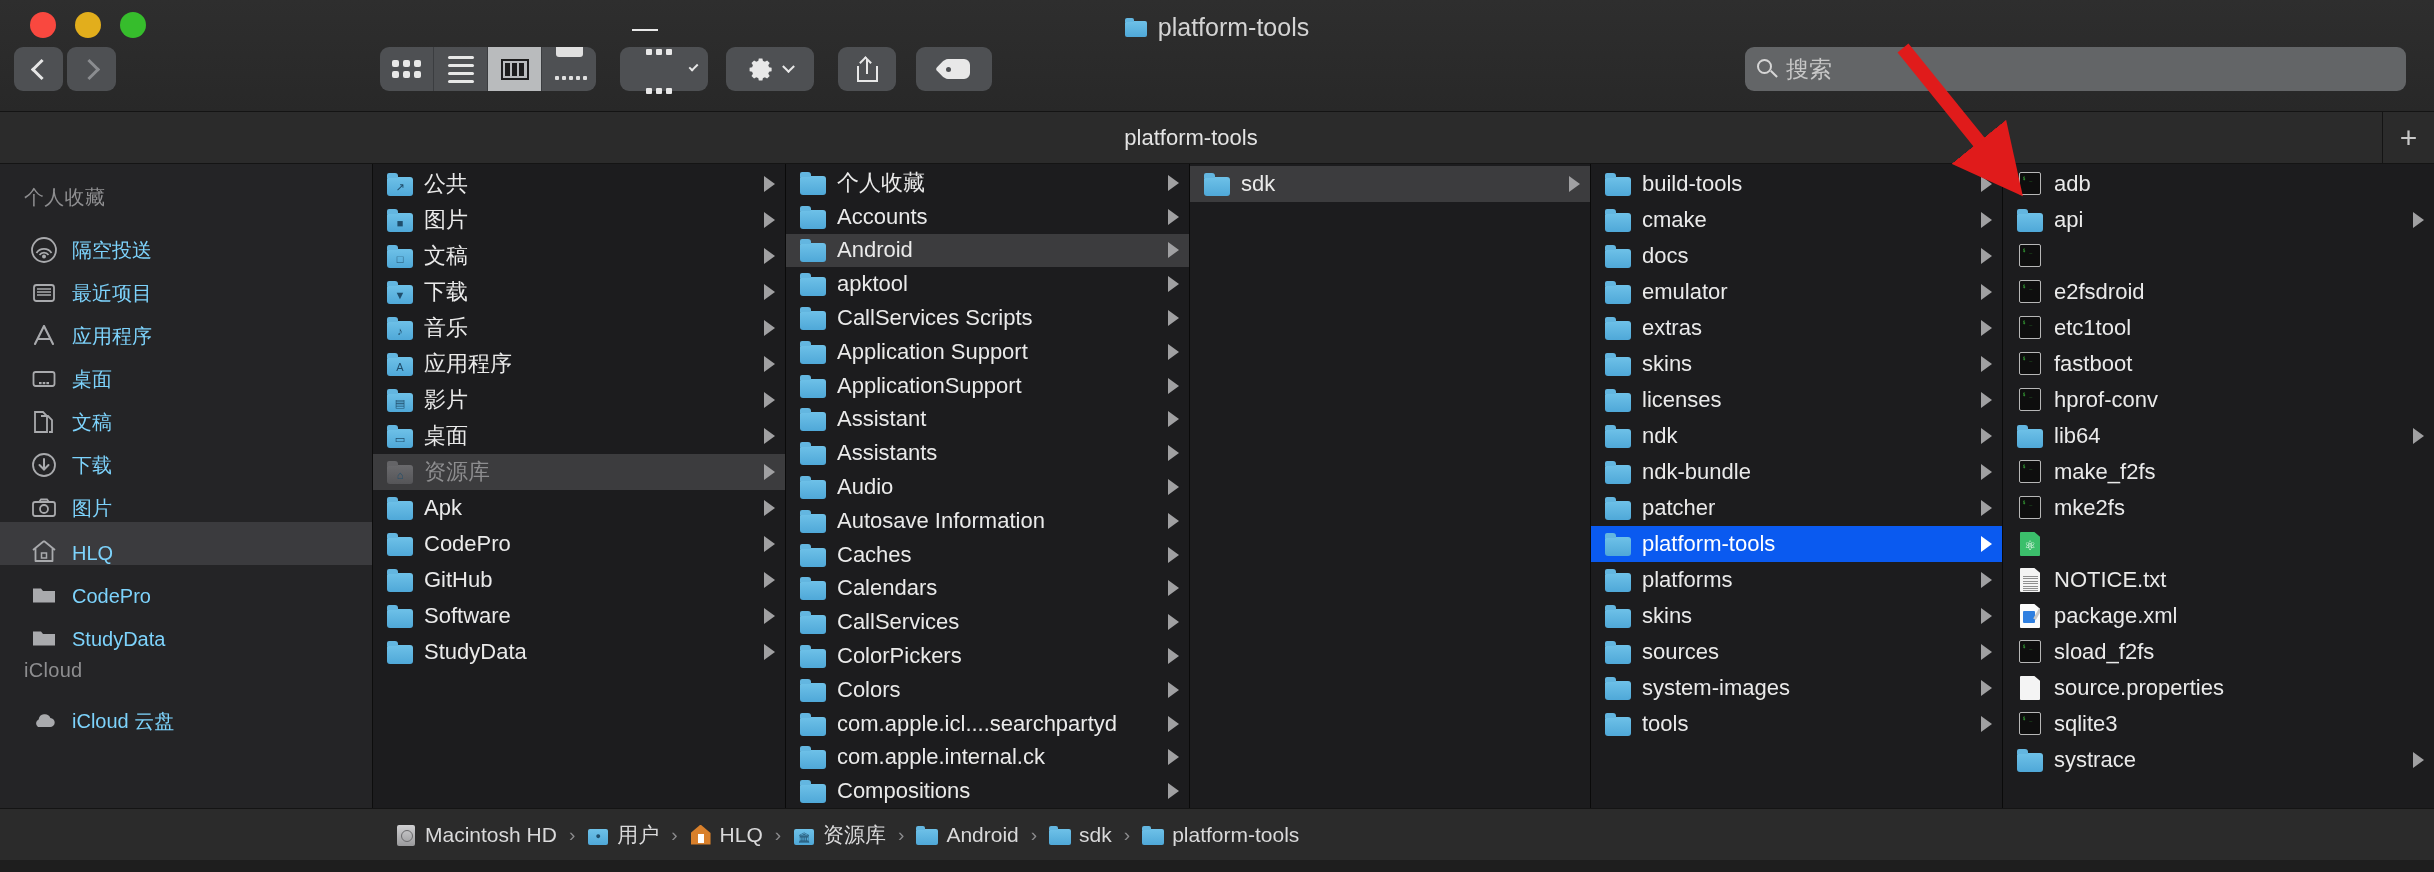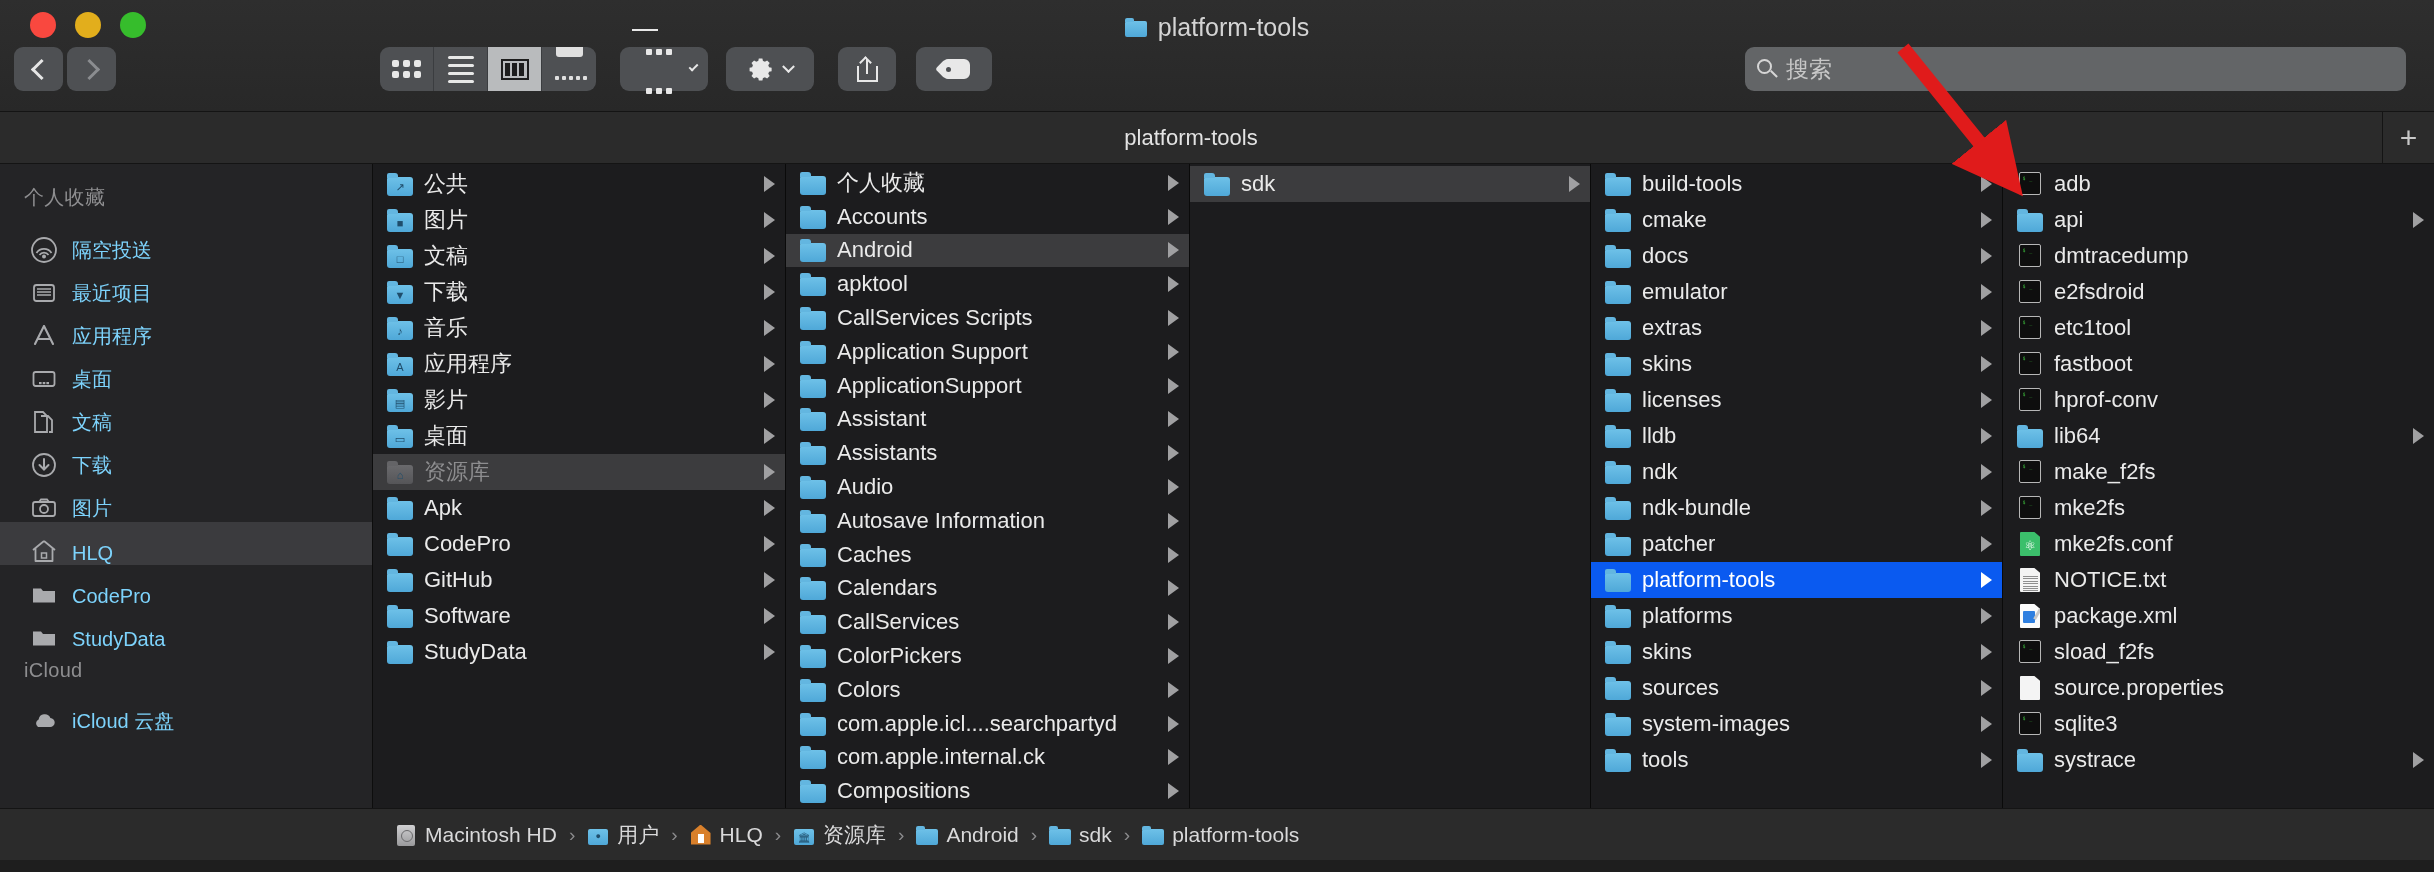--- a/index.html
+++ b/index.html
@@ -838,27 +838,20 @@
             <span class="fi">
               <span class="folder"></span>
             </span>
             <span class="nm">licenses</span>
             <span class="disc"></span>
           </div>
           <div class="row">
             <span class="fi">
               <span class="folder"></span>
             </span>
-            <span class="nm">lldb</span>
-            <span class="disc"></span>
-          </div>
-          <div class="row">
-            <span class="fi">
-              <span class="folder"></span>
-            </span>
             <span class="nm">ndk</span>
             <span class="disc"></span>
           </div>
           <div class="row">
             <span class="fi">
               <span class="folder"></span>
             </span>
             <span class="nm">ndk-bundle</span>
             <span class="disc"></span>
           </div>
@@ -928,21 +921,20 @@
             </span>
             <span class="nm">api</span>
             <span class="disc"></span>
           </div>
           <div class="row">
             <span class="fi">
               <span class="exe">
                 <span class="txt">$ _</span>
               </span>
             </span>
-            <span class="nm">dmtracedump</span>
             <span class="spacer-disc"></span>
           </div>
           <div class="row">
             <span class="fi">
               <span class="exe">
                 <span class="txt">$ _</span>
               </span>
             </span>
             <span class="nm">e2fsdroid</span>
             <span class="spacer-disc"></span>
@@ -998,21 +990,20 @@
             </span>
             <span class="nm">mke2fs</span>
             <span class="spacer-disc"></span>
           </div>
           <div class="row">
             <span class="fi">
               <span class="doc green">
                 <span class="atom">⚛</span>
               </span>
             </span>
-            <span class="nm">mke2fs.conf</span>
             <span class="spacer-disc"></span>
           </div>
           <div class="row">
             <span class="fi">
               <span class="doc">
                 <span class="lines">
                   <i></i>
                   <i></i>
                   <i></i>
                   <i></i>

